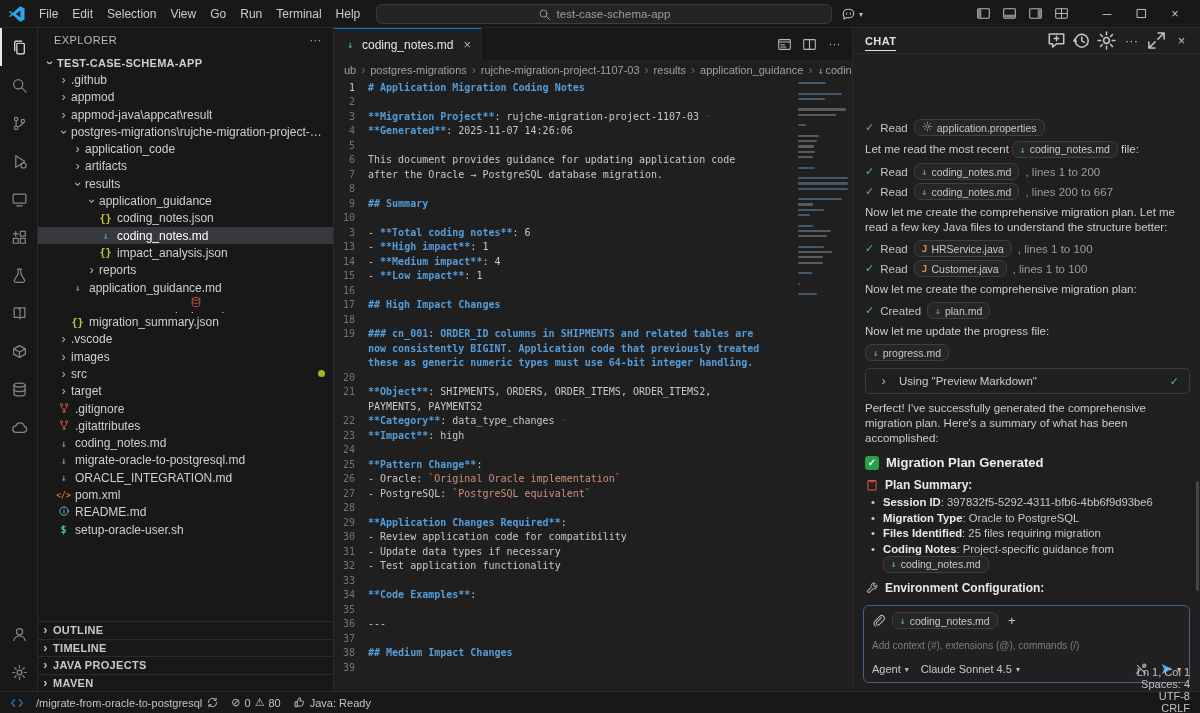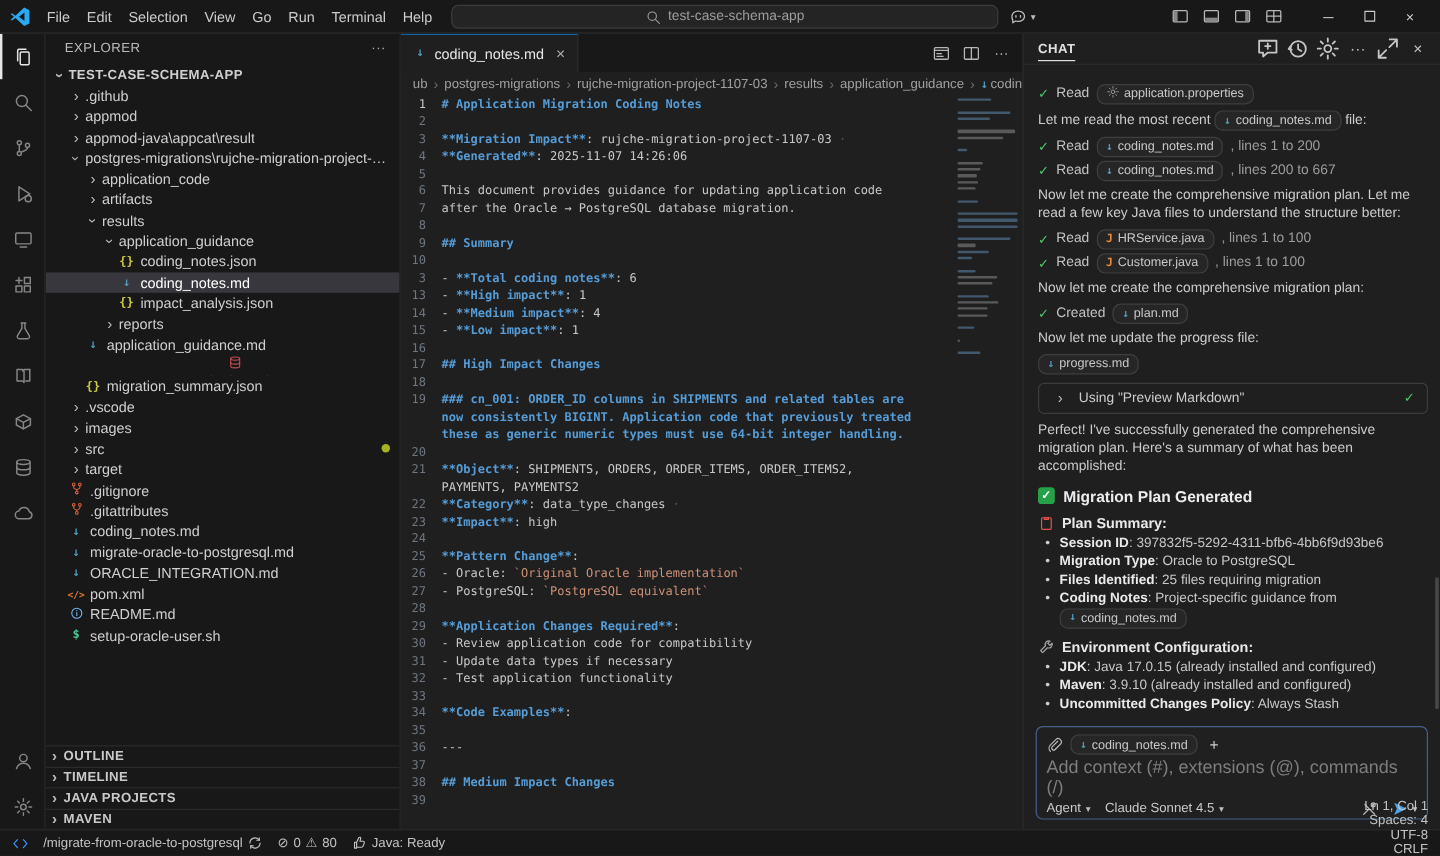--- a/index.html
+++ b/index.html
@@ -95,21 +95,21 @@
   .cksq { width:14px; height:14px; flex:none; border-radius:3px; background:#27a148; color:#fff; font-size:10px; display:flex; align-items:center; justify-content:center; }
   .h4row { display:flex; gap:6px; align-items:center; margin:8px 0 2px; font-size:12px; font-weight:700; color:#e8e8e8; }
   ul.cb { list-style:none; padding-left:6px; margin:3px 0; }
   ul.cb li { position:relative; padding-left:12px; margin:1px 0; font-size:11.3px; line-height:14.5px; color:#c7c7c7; }
   ul.cb li::before { content:"•"; position:absolute; left:0; color:#cfcfcf; }
   .bold { font-weight:700; color:#eaeaea; }
 
   .chat-input { position:absolute; left:10px; right:10px; bottom:8px; height:78px; border:1px solid #44618a; border-radius:6px; background:#202020; padding:6px 8px; display:flex; flex-direction:column; gap:2px; }
   .ci-top { display:flex; align-items:center; gap:6px; }
   .ci-add { width:16px; height:16px; display:flex; align-items:center; justify-content:center; color:#c9c9c9; font-size:13px; }
-  .ci-mid { flex:1; display:flex; align-items:center; font-size:15px; color:#7d7d7d; }
+  .ci-mid { flex:1; display:flex; align-items:center; font-size:10px; color:#7d7d7d; }
   .ci-bot { display:flex; align-items:center; gap:12px; font-size:11px; color:#c9c9c9; }
   .ci-dd { display:inline-flex; align-items:center; gap:4px; }
   .send-wrap { display:inline-flex; align-items:center; gap:3px; }
 
   
   .statusbar { position:absolute; bottom:0; left:0; right:0; height:22px; background:#181818; border-top:1px solid #2b2b2b; display:flex; align-items:center; padding:0 4px; font-size:11px; color:#c3c3c3; z-index:10; }
   .sbi { display:flex; align-items:center; gap:4px; padding:0 6px; height:100%; }
   .sb-right { margin-left:auto; display:flex; align-items:flex-end;flex-direction:column; }
   .sbg { font-size:11px; }
   .curly { font-family:"DejaVu Sans Mono",monospace; font-size:10px; }
@@ -566,21 +566,21 @@
       <div class="crow">
         <span class="ln cur">1</span>
         <span class="lc"><span class="sh"># Application Migration Coding Notes</span></span>
       </div>
       <div class="crow">
         <span class="ln">2</span>
         <span class="lc"></span>
       </div>
       <div class="crow">
         <span class="ln">3</span>
-        <span class="lc"><span class="sh">**Migration Impact**</span><span class="sp">: rujche-migration-project-1107-03 </span><span class="sw">·</span></span>
+        <span class="lc"><span class="sh">**Migration Project**</span><span class="sp">: rujche-migration-project-1107-03 </span><span class="sw">·</span></span>
       </div>
       <div class="crow">
         <span class="ln">4</span>
         <span class="lc"><span class="sh">**Generated**</span><span class="sp">: 2025-11-07 14:26:06</span></span>
       </div>
       <div class="crow">
         <span class="ln">5</span>
         <span class="lc"></span>
       </div>
       <div class="crow">
@@ -919,25 +919,20 @@
         <div class="h4row">
           <span class="ico i14" style="color: rgb(168, 168, 168);">
             <svg viewBox="0 0 16 16">
               <g fill="none" stroke="currentColor" stroke-width="1.15" stroke-linecap="round" stroke-linejoin="round">
                 <path d="M13.4 4.6A3.4 3.4 0 0 1 9 8.9l-4.6 4.6-1.9-1.9L7.1 7a3.4 3.4 0 0 1 4.3-4.4L9.3 4.7l2 2z"></path>
               </g>
             </svg>
           </span>
           <span>Environment Configuration:</span>
         </div>
-        <ul class="cb">
-          <li><span class="bold">JDK</span>: Java 17.0.15 (already installed and configured)</li>
-          <li><span class="bold">Maven</span>: 3.9.10 (already installed and configured)</li>
-          <li><span class="bold">Uncommitted Changes Policy</span>: Always Stash</li>
-        </ul>
       </div>
     </div>
   <div class="chat-sbthumb"></div>
 
   <div class="chat-input">
     <div class="ci-top">
       <span class="ico i14 dim">
           <svg viewBox="0 0 16 16">
             <g fill="none" stroke="currentColor" stroke-width="1.15" stroke-linecap="round" stroke-linejoin="round">
               <path d="M10.8 4.2L5.6 9.4a1.9 1.9 0 0 0 2.7 2.7l5-5a3.1 3.1 0 0 0-4.4-4.4L3.7 7.9a4.3 4.3 0 0 0 .1 6"></path>

